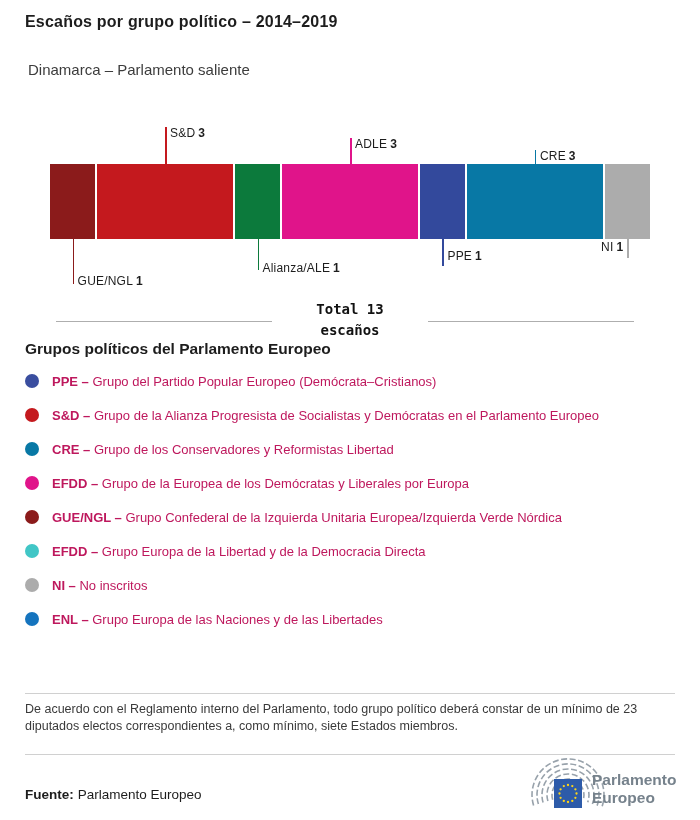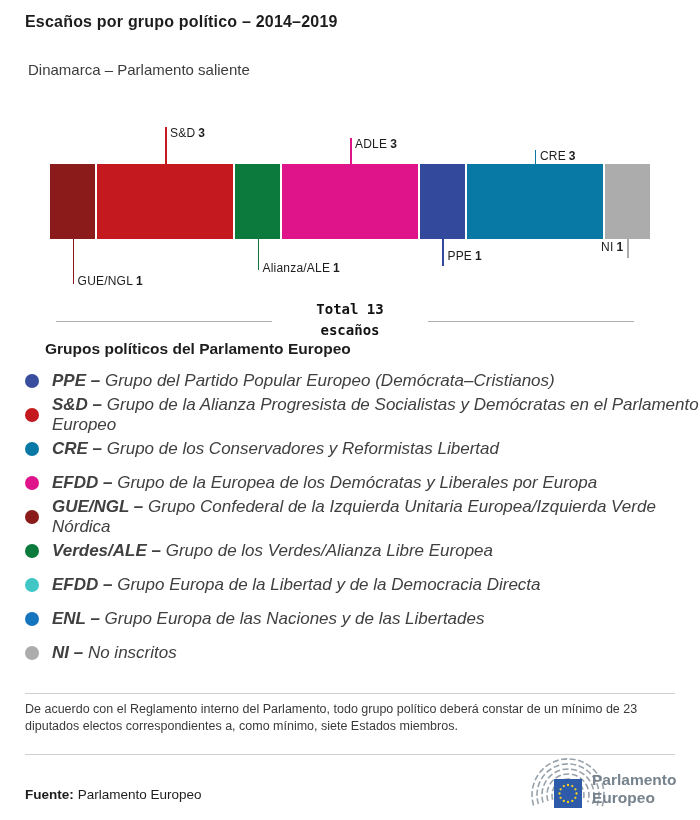--- a/index.html
+++ b/index.html
@@ -15,25 +15,25 @@
   .callout-label{position:absolute;font-size:12px;color:#1d1d1d;white-space:nowrap;letter-spacing:.2px;}
   .callout-label b{font-weight:700;margin-left:3px;}
 
   .total-wrap{position:absolute;left:250px;top:299px;width:200px;text-align:center;
               font-family:"DejaVu Sans Mono",monospace;font-weight:700;font-size:14px;
               line-height:21px;color:#111;}
   .rule{position:absolute;height:1px;background:#aeaeae;top:321px;}
   .rule.left{left:56px;width:216px;}
   .rule.right{left:428px;width:206px;}
 
-  .legend-heading{position:absolute;left:25px;top:340px;font-size:15.5px;font-weight:700;color:#1d1d1d;margin-left:20px;}
+  .legend-heading{position:absolute;left:25px;top:340px;font-size:15.5px;font-weight:700;color:#1d1d1d;}
   #legend-list{position:absolute;left:25px;top:364px;}
   .legend-row{display:flex;align-items:center;height:34px;}
   .legend-dot{width:14px;height:14px;border-radius:50%;margin-right:13px;flex:none;}
-  .legend-text{font-size:17px;color:#404040;font-style:italic;}
+  .legend-text{font-size:13px;color:#be185d;}
   .legend-abbr{font-weight:700;}
 
   .hr{position:absolute;left:25px;width:650px;height:1px;background:#d0d0d0;}
   .hr.top{top:693px;}
   .hr.bottom{top:754px;}
   .footnote{position:absolute;left:25px;top:701px;width:640px;font-size:12.5px;line-height:17px;color:#3a3a3a;}
   .source{position:absolute;left:25px;top:787px;font-size:13.5px;color:#1d1d1d;}
   .source b{font-weight:700;}
   .source span{margin-left:4px;}
   .logo{position:absolute;left:527px;top:756px;}
@@ -93,34 +93,30 @@
       </div>
       <div class="legend-row">
         <span class="legend-dot" style="background: rgb(224, 20, 138);"></span>
         <span class="legend-text"><span class="legend-abbr">EFDD – </span><span>Grupo de la Europea de los Demócratas y Liberales por Europa</span></span>
       </div>
       <div class="legend-row">
         <span class="legend-dot" style="background: rgb(139, 27, 27);"></span>
         <span class="legend-text"><span class="legend-abbr">GUE/NGL – </span><span>Grupo Confederal de la Izquierda Unitaria Europea/Izquierda Verde Nórdica</span></span>
       </div>
       <div class="legend-row">
-        <span class="legend-dot" style="background: rgb(12, 122, 60);"></span>
-        <span class="legend-text"><span class="legend-abbr">Verdes/ALE – </span><span>Grupo de los Verdes/Alianza Libre Europea</span></span>
-      </div>
-      <div class="legend-row">
         <span class="legend-dot" style="background: rgb(65, 198, 198);"></span>
         <span class="legend-text"><span class="legend-abbr">EFDD – </span><span>Grupo Europa de la Libertad y de la Democracia Directa</span></span>
       </div>
       <div class="legend-row">
+        <span class="legend-dot" style="background: rgb(172, 172, 172);"></span>
+        <span class="legend-text"><span class="legend-abbr">NI – </span><span>No inscritos</span></span>
+      </div>
+      <div class="legend-row">
         <span class="legend-dot" style="background: rgb(21, 116, 190);"></span>
         <span class="legend-text"><span class="legend-abbr">ENL – </span><span>Grupo Europa de las Naciones y de las Libertades</span></span>
-      </div>
-      <div class="legend-row">
-        <span class="legend-dot" style="background: rgb(172, 172, 172);"></span>
-        <span class="legend-text"><span class="legend-abbr">NI – </span><span>No inscritos</span></span>
       </div>
     </div>
 
   <div class="hr top"></div>
   <div class="footnote">De acuerdo con el Reglamento interno del Parlamento, todo grupo político deberá constar de un mínimo de 23 diputados electos correspondientes a, como mínimo, siete Estados miembros.</div>
   <div class="hr bottom"></div>
 
   <div class="source"><b>Fuente:</b><span>Parlamento Europeo</span></div>
 
   <svg class="logo" width="150" height="56" viewBox="0 0 150 56">

